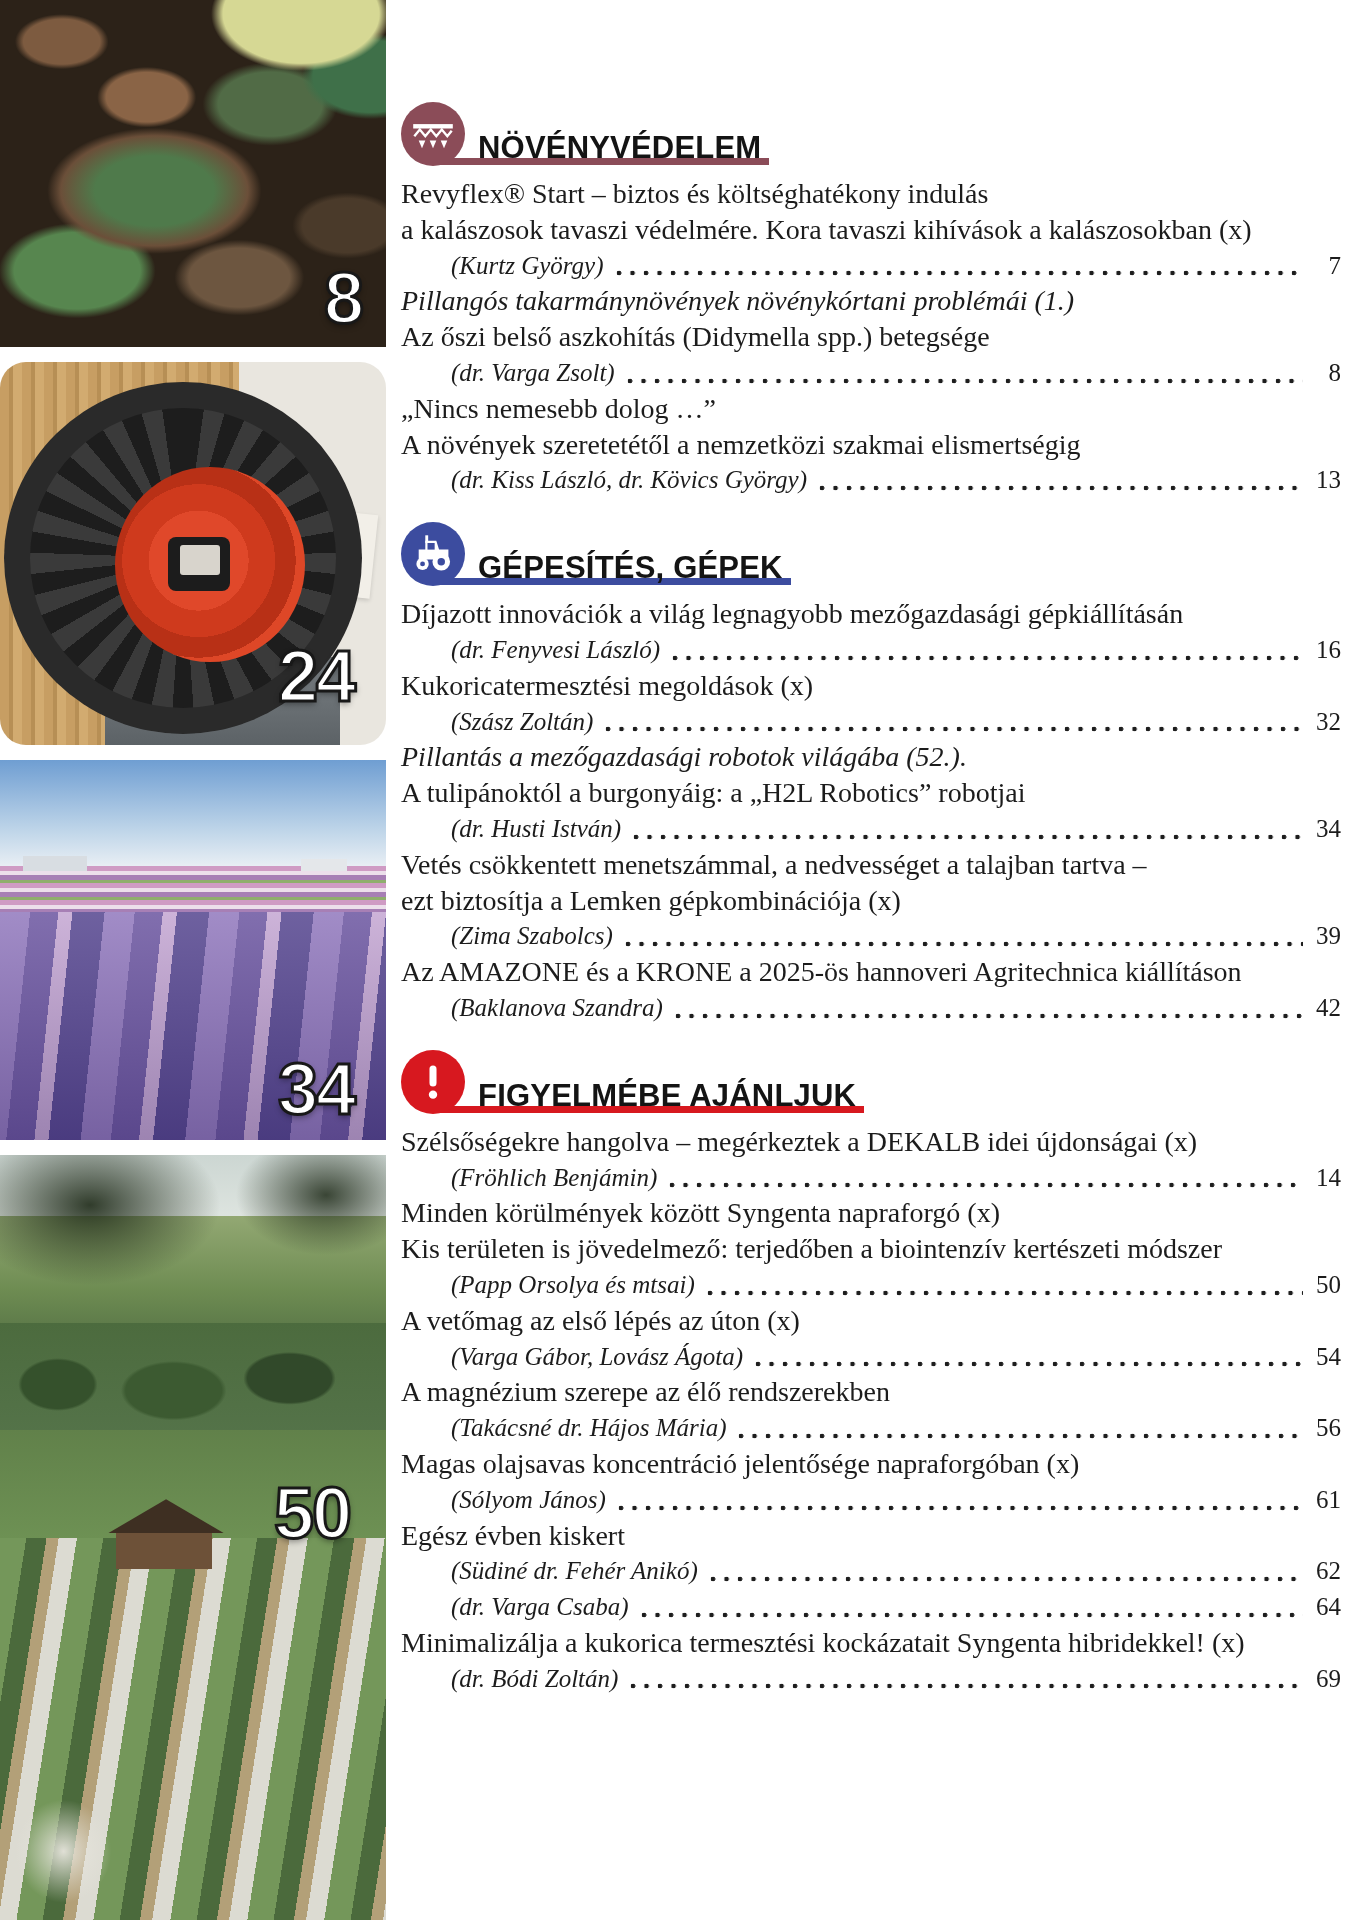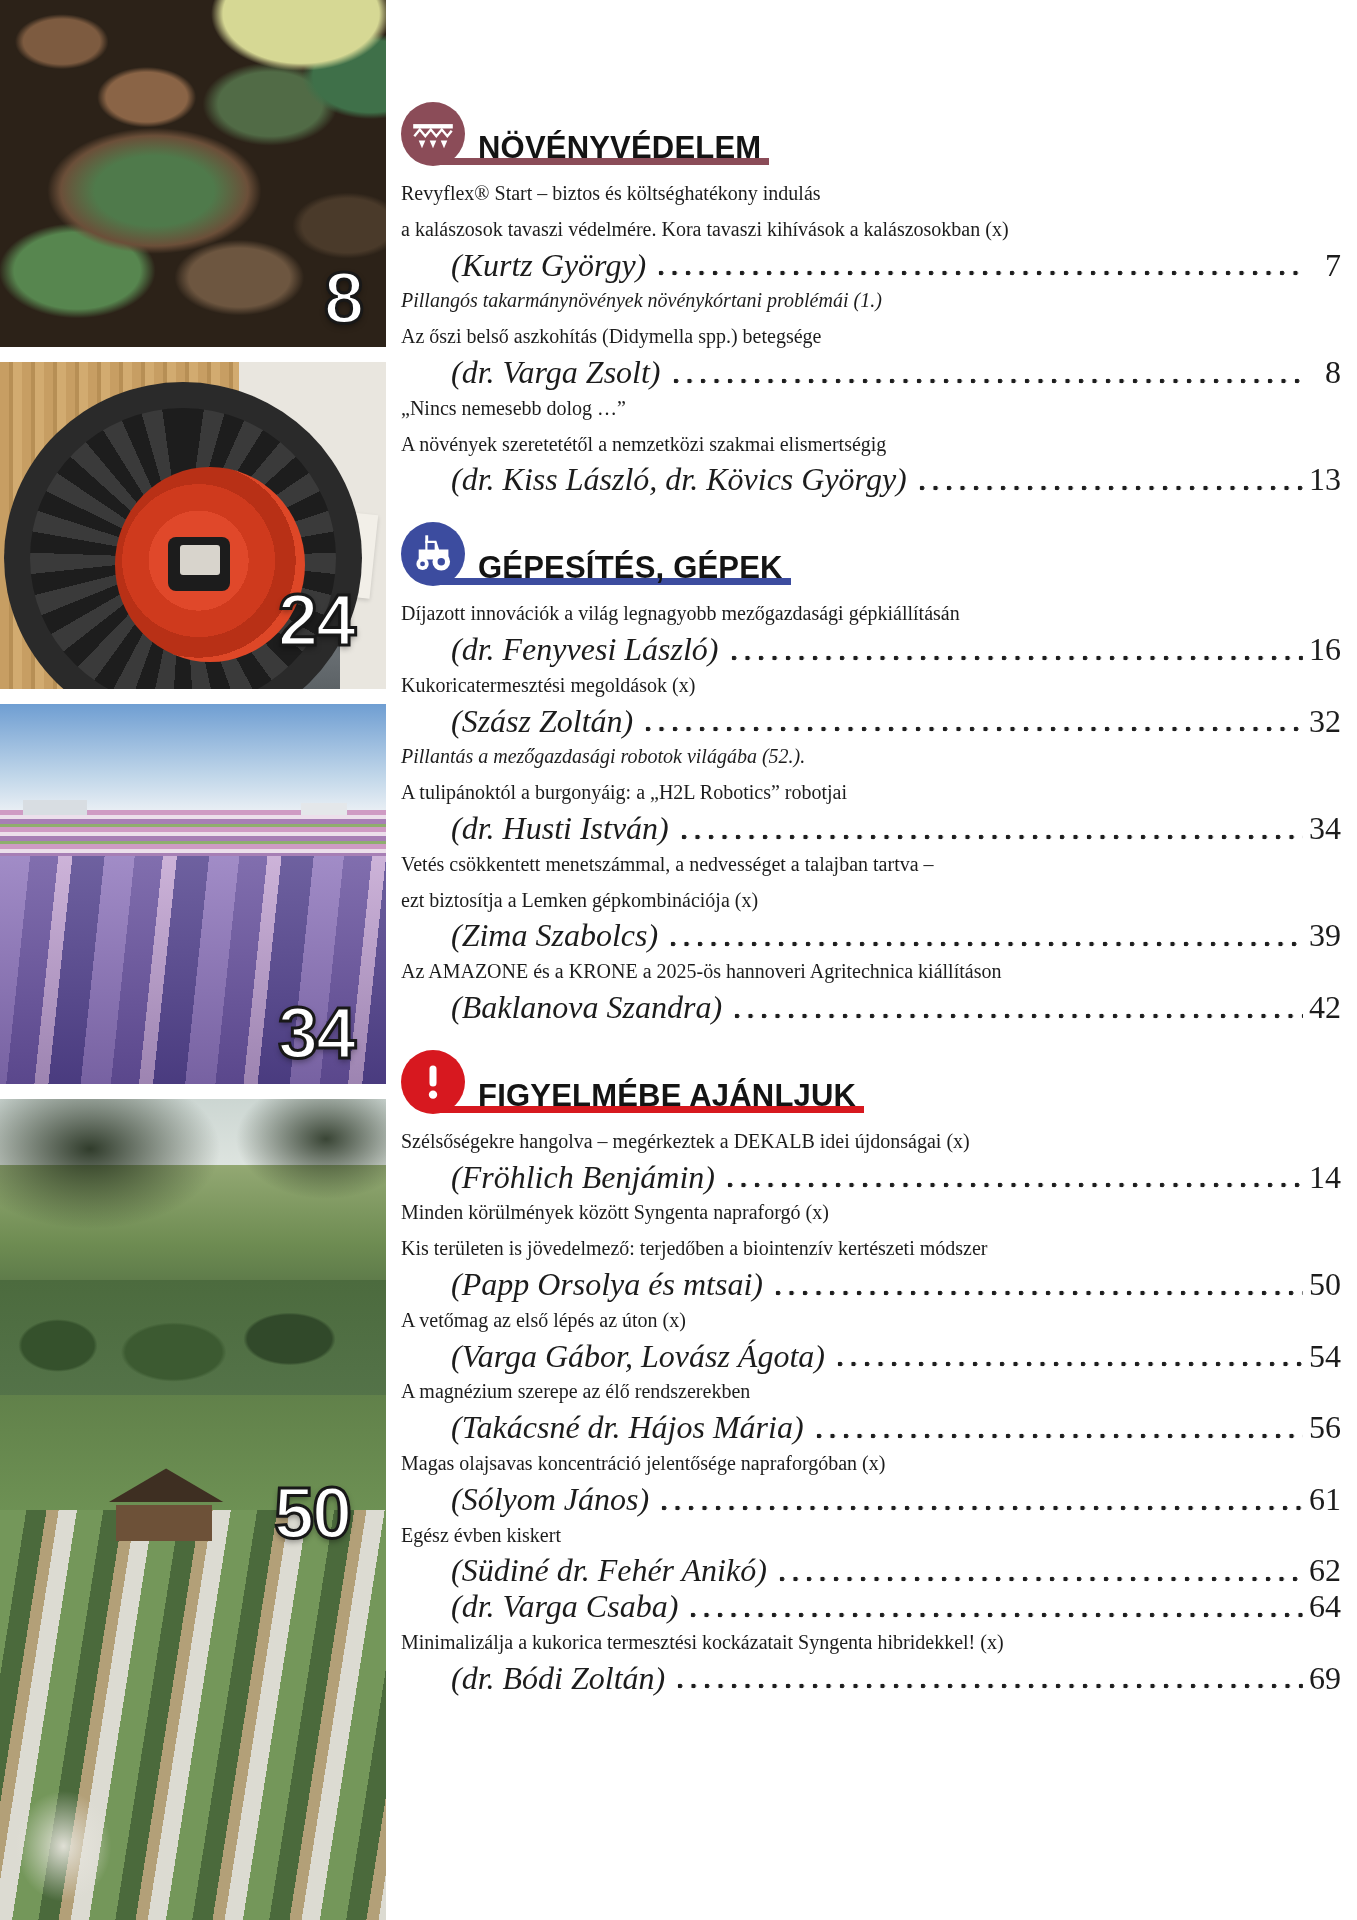--- a/index.html
+++ b/index.html
@@ -17,24 +17,24 @@
     background-image:
       radial-gradient(150px 95px at 78% 4%, #d6d894 0 52%, rgba(0,0,0,0) 60%),
       radial-gradient(120px 75px at 96% 22%, #3f7049 0 48%, rgba(0,0,0,0) 57%),
       radial-gradient(130px 80px at 70% 30%, #516b46 0 40%, rgba(0,0,0,0) 52%),
       radial-gradient(90px 55px at 38% 28%, #8a6446 0 45%, rgba(0,0,0,0) 55%),
       radial-gradient(85px 50px at 16% 12%, #7d5b40 0 45%, rgba(0,0,0,0) 55%),
       radial-gradient(170px 100px at 40% 55%, #4f7a4b 0 35%, #6b4f39 55%, rgba(0,0,0,0) 63%),
       radial-gradient(140px 85px at 20% 78%, #57864f 0 45%, rgba(0,0,0,0) 56%),
       radial-gradient(120px 70px at 62% 80%, #6d5640 0 42%, rgba(0,0,0,0) 54%),
       radial-gradient(100px 60px at 90% 65%, #4a3a2a 0 45%, rgba(0,0,0,0) 55%);}
-  #photo-tire{height:327px;
+  #photo-tire{height:383px;
     background-image:
       linear-gradient(90deg, rgba(0,0,0,0) 0 62%, #e9e6df 62% 100%),
-      repeating-linear-gradient(90deg, #c79e63 0 9px, #b78f55 9px 13px, #d2ab70 13px 22px);}
+      repeating-linear-gradient(90deg, #c79e63 0 9px, #b78f55 9px 13px, #d2ab70 13px 22px); border-radius: 26px;}
   #photo-tulips{height:380px;background:#cfe0ee;}
   #photo-garden{flex:1;background:#dfe6df;}
   .photo-number{
     position:absolute;z-index:9;
     font-family:"Liberation Sans", sans-serif;font-weight:700;
     font-size:72px;letter-spacing:-2px;color:#ffffff;
     -webkit-text-stroke:3px #181818;
     text-shadow:0 3px 6px rgba(0,0,0,.4);
   }
   #photo-leaves .photo-number{right:24px;bottom:8px;}
@@ -94,23 +94,23 @@
   .section{margin-bottom:22px;}
   .section-header{display:inline-flex;align-items:flex-end;position:relative;
     height:66px;margin-bottom:10px;}
   .icon-circle{width:64px;height:64px;border-radius:50%;flex:none;
     display:flex;align-items:center;justify-content:center;position:relative;z-index:2;}
   .icon-circle svg{width:44px;height:44px;display:block;}
   .section-title{font-family:"Liberation Sans", sans-serif;font-weight:700;
     font-size:31px;letter-spacing:0.2px;color:#141414;margin:0 0 0 13px;
     position:relative;z-index:2;white-space:nowrap;}
   .header-underline{position:absolute;left:32px;right:-8px;bottom:1px;height:7px;z-index:1;}
-  .entry-line{font-size:20px;line-height:35.8px;color:#1c1c1c;white-space:nowrap;}
+  .entry-line{font-size:28px;line-height:35.8px;color:#1c1c1c;white-space:nowrap;}
   .entry-line.italic{font-style:italic;}
-  .author-row{display:flex;align-items:baseline;font-size:32px;line-height:35.8px;
+  .author-row{display:flex;align-items:baseline;font-size:25px;line-height:35.8px;
     padding-left:50px;color:#1c1c1c;}
   .author{font-style:italic;white-space:nowrap;flex:none;}
   .leader{flex:1 1 auto;height:6px;align-self:flex-end;margin:0 6px 7px 12px;
     background-image:radial-gradient(circle at 3px 3px, #1d1d1d 2.1px, rgba(0,0,0,0) 2.6px);
     background-size:13.5px 6px;background-repeat:repeat-x;}
   .page-num{flex:none;min-width:32px;text-align:right;white-space:nowrap;}
 </style>
 </head>
 <body>
 

